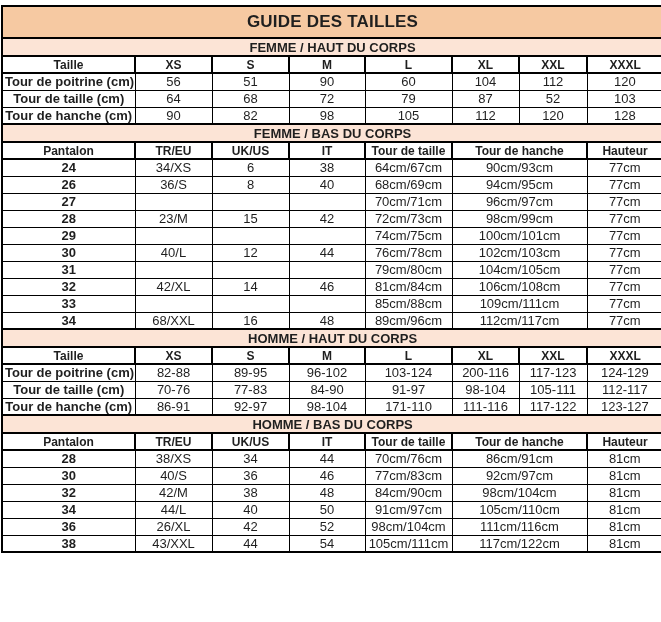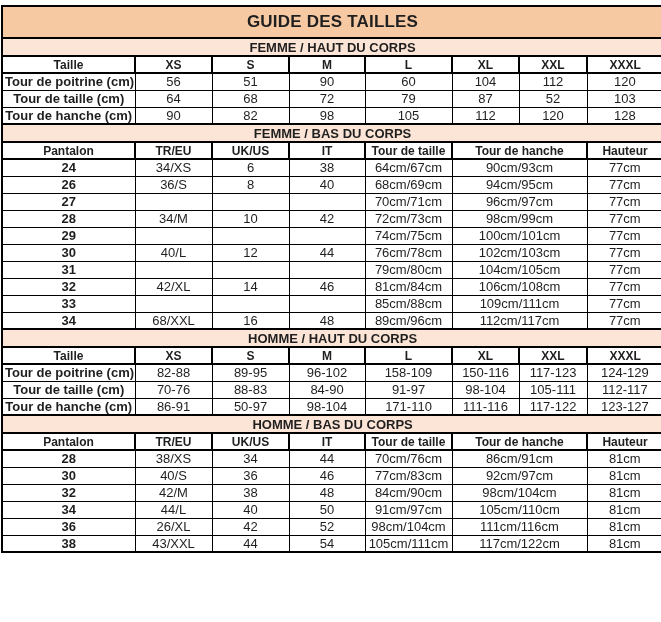--- a/index.html
+++ b/index.html
@@ -166,22 +166,22 @@
           <td class="data-cell row-label">27</td>
           <td class="data-cell"></td>
           <td class="data-cell"></td>
           <td class="data-cell"></td>
           <td class="data-cell">70cm/71cm</td>
           <td class="data-cell" colspan="2">96cm/97cm</td>
           <td class="data-cell">77cm</td>
         </tr>
         <tr>
           <td class="data-cell row-label">28</td>
-          <td class="data-cell">34/M</td>
-          <td class="data-cell">10</td>
+          <td class="data-cell">23/M</td>
+          <td class="data-cell">15</td>
           <td class="data-cell">42</td>
           <td class="data-cell">72cm/73cm</td>
           <td class="data-cell" colspan="2">98cm/99cm</td>
           <td class="data-cell">77cm</td>
         </tr>
         <tr>
           <td class="data-cell row-label">29</td>
           <td class="data-cell"></td>
           <td class="data-cell"></td>
           <td class="data-cell"></td>
@@ -245,39 +245,39 @@
           <td class="header-cell">L</td>
           <td class="header-cell">XL</td>
           <td class="header-cell">XXL</td>
           <td class="header-cell">XXXL</td>
         </tr>
         <tr>
           <td class="data-cell row-label">Tour de poitrine (cm)</td>
           <td class="data-cell">82-88</td>
           <td class="data-cell">89-95</td>
           <td class="data-cell">96-102</td>
-          <td class="data-cell">158-109</td>
-          <td class="data-cell">150-116</td>
+          <td class="data-cell">103-124</td>
+          <td class="data-cell">200-116</td>
           <td class="data-cell">117-123</td>
           <td class="data-cell">124-129</td>
         </tr>
         <tr>
           <td class="data-cell row-label">Tour de taille (cm)</td>
           <td class="data-cell">70-76</td>
-          <td class="data-cell">88-83</td>
+          <td class="data-cell">77-83</td>
           <td class="data-cell">84-90</td>
           <td class="data-cell">91-97</td>
           <td class="data-cell">98-104</td>
           <td class="data-cell">105-111</td>
           <td class="data-cell">112-117</td>
         </tr>
         <tr>
           <td class="data-cell row-label">Tour de hanche (cm)</td>
           <td class="data-cell">86-91</td>
-          <td class="data-cell">50-97</td>
+          <td class="data-cell">92-97</td>
           <td class="data-cell">98-104</td>
           <td class="data-cell">171-110</td>
           <td class="data-cell">111-116</td>
           <td class="data-cell">117-122</td>
           <td class="data-cell">123-127</td>
         </tr>
         <tr>
           <td class="section-cell" colspan="8">HOMME / BAS DU CORPS</td>
         </tr>
         <tr>

